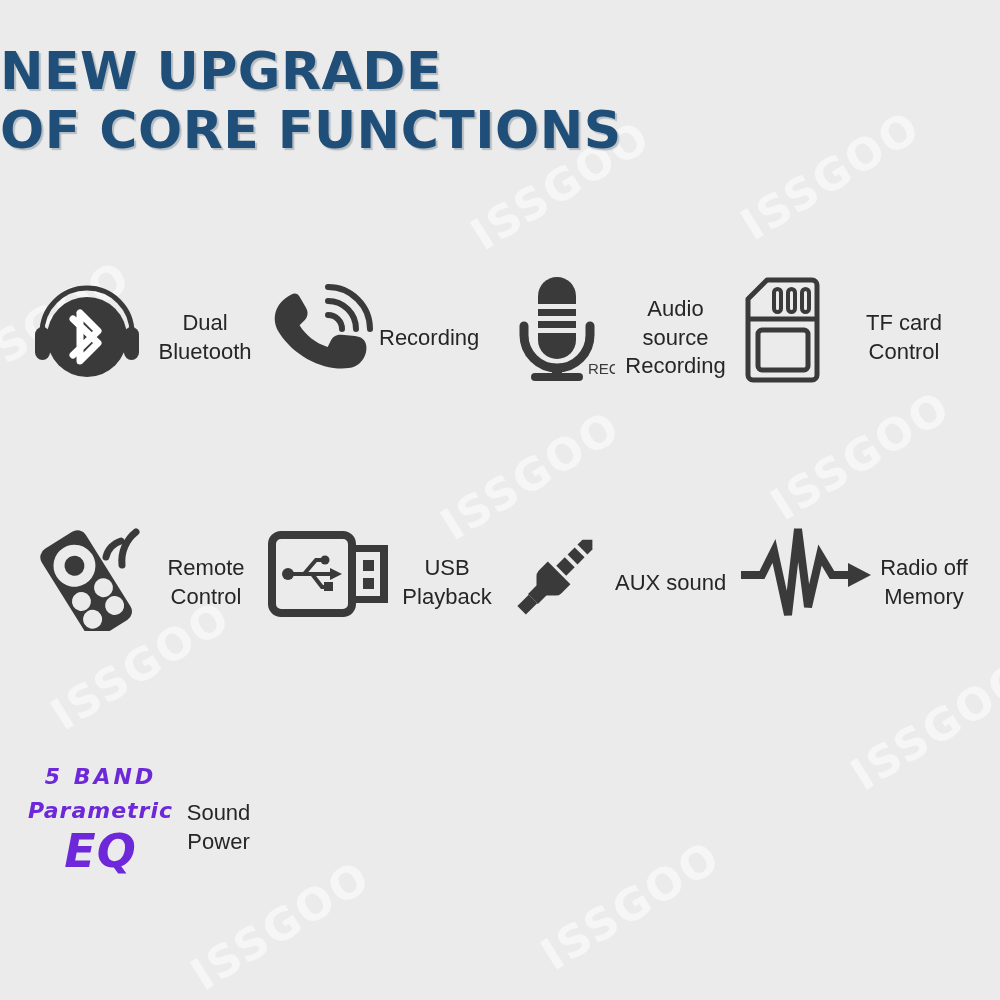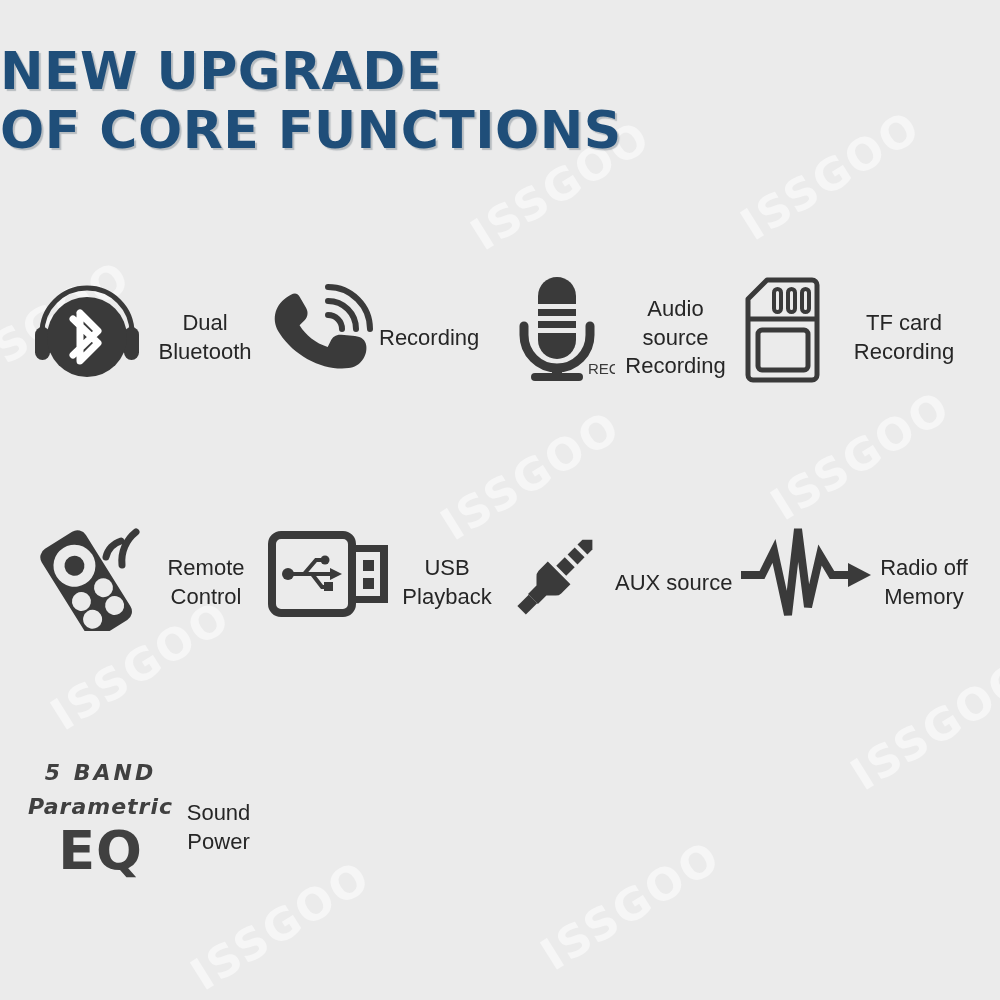--- a/index.html
+++ b/index.html
@@ -93,38 +93,39 @@
     max-width: 230px;
   }
 
   
   .eq-icon {
     display: flex;
     flex-direction: column;
     align-items: center;
     justify-content: flex-start;
     font-family: "DejaVu Sans", sans-serif;
-    color: #404040;
+    color: #6d28d9;
     line-height: 1;
   }
   .eq-icon .eq-l1 {
     font-size: 22px;
     font-style: italic;
     font-weight: 700;
     letter-spacing: 3px;
   }
   .eq-icon .eq-l2 {
     font-size: 22px;
     font-style: italic;
     font-weight: 700;
     letter-spacing: 1px;
     margin-top: 12px;
   }
   .eq-icon .eq-l3 {
-    font-size: 54px;
+    font-size: 46px;
+    font-style: italic;
     font-weight: 700;
     letter-spacing: 1px;
     margin-top: 6px;
   }
 </style>
 </head>
 <body>
 
 <div id="watermark-layer">
   <div class="wm" style="left:40px;  top:640px;">ISSGOO</div>
@@ -206,21 +207,21 @@
       <div class="icon-box">
         <svg width="100" height="112" viewBox="0 0 100 112">
           <path d="M31 6 H76 a5 5 0 0 1 5 5 V101 a5 5 0 0 1 -5 5 H17 a5 5 0 0 1 -5 -5 V25 Z" fill="none" stroke="#3a3a3a" stroke-width="5" stroke-linejoin="round"></path>
           <line x1="12" y1="45" x2="81" y2="45" stroke="#3a3a3a" stroke-width="5"></line>
           <rect x="38" y="15" width="7" height="23" rx="3.5" fill="none" stroke="#3a3a3a" stroke-width="4"></rect>
           <rect x="52" y="15" width="7" height="23" rx="3.5" fill="none" stroke="#3a3a3a" stroke-width="4"></rect>
           <rect x="66" y="15" width="7" height="23" rx="3.5" fill="none" stroke="#3a3a3a" stroke-width="4"></rect>
           <rect x="22" y="56" width="50" height="40" rx="4" fill="none" stroke="#3a3a3a" stroke-width="5"></rect>
         </svg>
       </div>
-      <div class="cell-label">TF card Recording</div>
+      <div class="cell-label">TF card Control</div>
     </div>
 
 
     <div class="cell">
       <div class="icon-box">
         <svg width="120" height="112" viewBox="0 0 120 112">
           <g transform="rotate(-32 56 62)">
             <rect x="30" y="14" width="52" height="104" rx="10" fill="#3a3a3a"></rect>
             <circle cx="56" cy="44" r="21" fill="#ebebeb"></circle>
             <circle cx="56" cy="44" r="10" fill="#3a3a3a"></circle>
@@ -264,21 +265,21 @@
         <svg width="115" height="112" viewBox="0 0 115 112">
           <g transform="rotate(45 57 56)">
             <polygon points="57,6 64,13 64,20 50,20 50,13" fill="#3a3a3a"></polygon>
             <rect x="50" y="24" width="14" height="10" fill="#3a3a3a"></rect>
             <rect x="50" y="38" width="14" height="12" fill="#3a3a3a"></rect>
             <path d="M41 53 H73 V66 a8 8 0 0 1 -3 6 L64 78 V90 H50 V78 L44 72 a8 8 0 0 1 -3 -6 Z" fill="#3a3a3a"></path>
             <rect x="51" y="90" width="12" height="16" fill="#3a3a3a"></rect>
           </g>
         </svg>
       </div>
-      <div class="cell-label">AUX source</div>
+      <div class="cell-label">AUX sound</div>
     </div>
 
     <div class="cell">
       <div class="icon-box">
         <svg width="140" height="105" viewBox="0 0 140 105">
           <path d="M5 52 H26 L38 28 L52 92 L62 6 L72 84 L84 32 L96 52 H118" fill="none" stroke="#3a3a3a" stroke-width="8" stroke-linejoin="miter" stroke-linecap="butt"></path>
           <polygon points="135,52 112,40 112,64" fill="#3a3a3a"></polygon>
         </svg>
       </div>
       <div class="cell-label">Radio off Memory</div>

